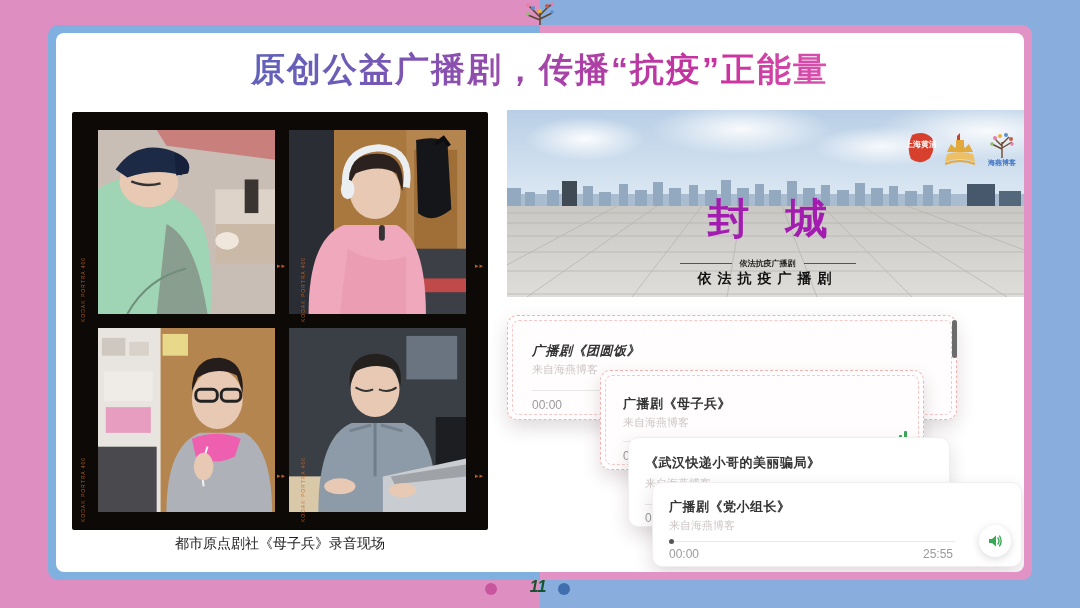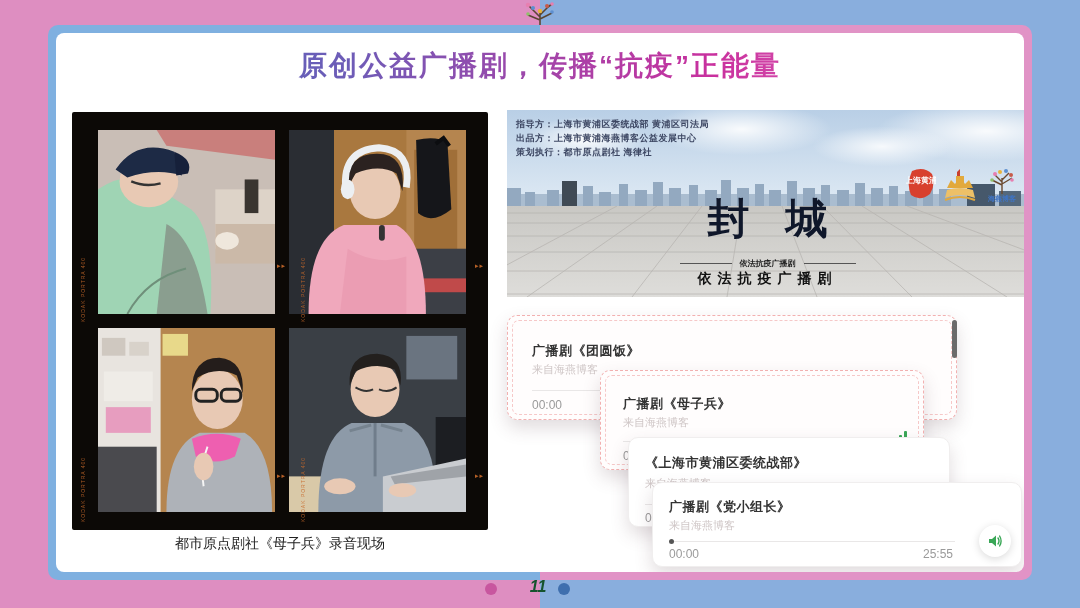--- a/index.html
+++ b/index.html
@@ -20,21 +20,21 @@
     background:linear-gradient(90deg,#7fb0e0 0 50%, #e193c6 50% 100%);
     border-radius:10px;
   }
   .card {
     position:absolute; left:56px; top:33px; width:968px; height:539px;
     background:#ffffff; border-radius:8px; overflow:hidden;
   }
 
   .slide-title {
     position:absolute; left:0; top:14px; width:100%; text-align:center;
-    font-size:28px; font-weight:900; letter-spacing:2px;
+    font-size:34px; font-weight:900; letter-spacing:2px;
     color:#a44fae;
     background:linear-gradient(90deg,#4a6dbd 0%, #6d5cb7 30%, #a643a8 52%, #c9309e 68%, #ef8cc8 100%);
     -webkit-background-clip:text; background-clip:text;
     -webkit-text-fill-color:transparent;
   }
 
   
   .collage {
     position:absolute; left:16px; top:79px; width:416px; height:418px;
     background:#0c0906; border-radius:2px;
@@ -76,26 +76,26 @@
       linear-gradient(#b9cfe6,#dfeaf4);
   }
   .banner-skyline { position:absolute; left:0; top:66px; width:521px; height:30px; }
   .banner-plaza {
     position:absolute; left:0; top:96px; width:521px; height:91px;
     background:linear-gradient(#c9c8c4,#dedddA);
   }
   .banner-plaza svg { display:block; width:100%; height:100%; }
   .banner-credits { position:absolute; left:9px; top:7px; }
   .banner-credits div { font-size:9px; font-weight:bold; color:#3d4763; line-height:14px; letter-spacing:.5px; }
-  .banner-logos { position:absolute; right:8px; top:22px; display:flex; gap:7px; align-items:flex-start;margin-top:36px; }
+  .banner-logos { position:absolute; right:8px; top:22px; display:flex; gap:7px; align-items:flex-start; }
   .banner-logos svg { display:block; }
   .banner-main {
     position:absolute; left:0; top:88px; width:100%; text-align:center;
     font-family:"DejaVu Serif","Liberation Serif",serif; font-weight:bold;
-    font-size:42px; color:#0f172a; letter-spacing:36px; text-indent:36px; line-height:1;
+    font-size:42px; color:#a21caf; letter-spacing:36px; text-indent:36px; line-height:1;
   }
   .banner-sub {
     position:absolute; left:0; top:148px; width:100%;
     display:flex; align-items:center; justify-content:center; gap:8px;
     font-size:8px; color:#1d1d1d; font-weight:bold;
   }
   .banner-sub .rule { width:52px; height:0; border-top:1px solid #555; }
   .banner-tagline {
     position:absolute; left:0; top:160px; width:100%; text-align:center;
     font-family:"DejaVu Serif","Liberation Serif",serif; font-weight:bold;
@@ -305,25 +305,20 @@
             <line x1="195" y1="0" x2="125" y2="91"></line>
           <line x1="235" y1="0" x2="220" y2="91"></line>
             <line x1="275" y1="0" x2="310" y2="91"></line>
           <line x1="315" y1="0" x2="405" y2="91"></line>
             <line x1="355" y1="0" x2="500" y2="91"></line>
           <line x1="110" y1="0" x2="-60" y2="91"></line>
             <line x1="400" y1="0" x2="560" y2="60"></line>
         </g>
       </svg>
     </div>
-    <div class="banner-credits">
-      <div>指导方：上海市黄浦区委统战部 黄浦区司法局</div>
-      <div>出品方：上海市黄浦海燕博客公益发展中心</div>
-      <div>策划执行：都市原点剧社 海律社</div>
-    </div>
     <div class="banner-logos">
       <svg width="30" height="36" viewBox="0 0 30 36">
         <path d="M6 3 Q18 -2 26 6 Q30 16 24 26 Q14 34 5 27 Q0 16 6 3Z" fill="#d8402e"></path>
         <text x="15" y="15" font-size="8" fill="#ffffff" text-anchor="middle" font-weight="bold">上海黄浦</text>
       </svg>
       <svg width="34" height="36" viewBox="0 0 34 36">
         <polygon points="14,4 17,1 17,10 14,10" fill="#c9402e"></polygon>
         <rect x="13" y="8" width="8" height="12" fill="#e2a93c"></rect>
         <polygon points="4,20 30,20 26,12 22,16 17,8 12,16 8,12" fill="#e2a93c"></polygon>
         <path d="M4 22 Q17 18 30 22 L32 30 Q17 24 2 30 Z" fill="#edc067"></path>
@@ -343,40 +338,40 @@
     <div class="banner-main">封城</div>
     <div class="banner-sub">
       <span class="rule"></span>
       <span>依法抗疫广播剧</span>
       <span class="rule"></span>
     </div>
     <div class="banner-tagline">依法抗疫广播剧</div>
   </div>
 
   <div class="player pink p1">
-    <div class="p-title" style="left:24px; top:26px;">广播剧《团圆饭》</div>
+    <div class="p-title" style="left:24px; top:26px;font-style:italic;">广播剧《团圆饭》</div>
     <div class="p-src" style="left:24px; top:46px;">来自海燕博客</div>
     <div class="p-line" style="left:24px; top:74px; right:70px;"></div>
     <div class="p-time" style="left:24px; top:82px;">00:00</div>
   </div>
 
   <div class="player pink p2">
     <div class="p-title" style="left:22px; top:24px;">广播剧《母子兵》</div>
     <div class="p-src" style="left:22px; top:44px;">来自海燕博客</div>
     <div class="p-line" style="left:22px; top:70px; right:48px;"></div>
     <div class="p-time" style="left:22px; top:78px;">00:00</div>
     <div class="eq-icon" style="right:16px; top:60px;">
       <i style="height:5px;"></i>
         <i style="height:8px;"></i>
         <i style="height:12px;"></i>
     </div>
   </div>
 
   <div class="player plain p3">
-    <div class="p-title" style="left:16px; top:16px;">《上海市黄浦区委统战部》</div>
+    <div class="p-title" style="left:16px; top:16px;">《武汉快递小哥的美丽骗局》</div>
     <div class="p-src" style="left:16px; top:38px;">来自海燕博客</div>
     <div class="p-line" style="left:16px; top:66px; right:60px;"></div>
     <div class="p-time" style="left:16px; top:73px;">00:00</div>
   </div>
 
   <div class="player plain p4">
     <div class="p-title" style="left:16px; top:15px;">广播剧《党小组长》</div>
     <div class="p-src" style="left:16px; top:35px;">来自海燕博客</div>
     <div class="p-line" style="left:16px; top:58px; right:66px;">
       <span class="p-dot"></span>

